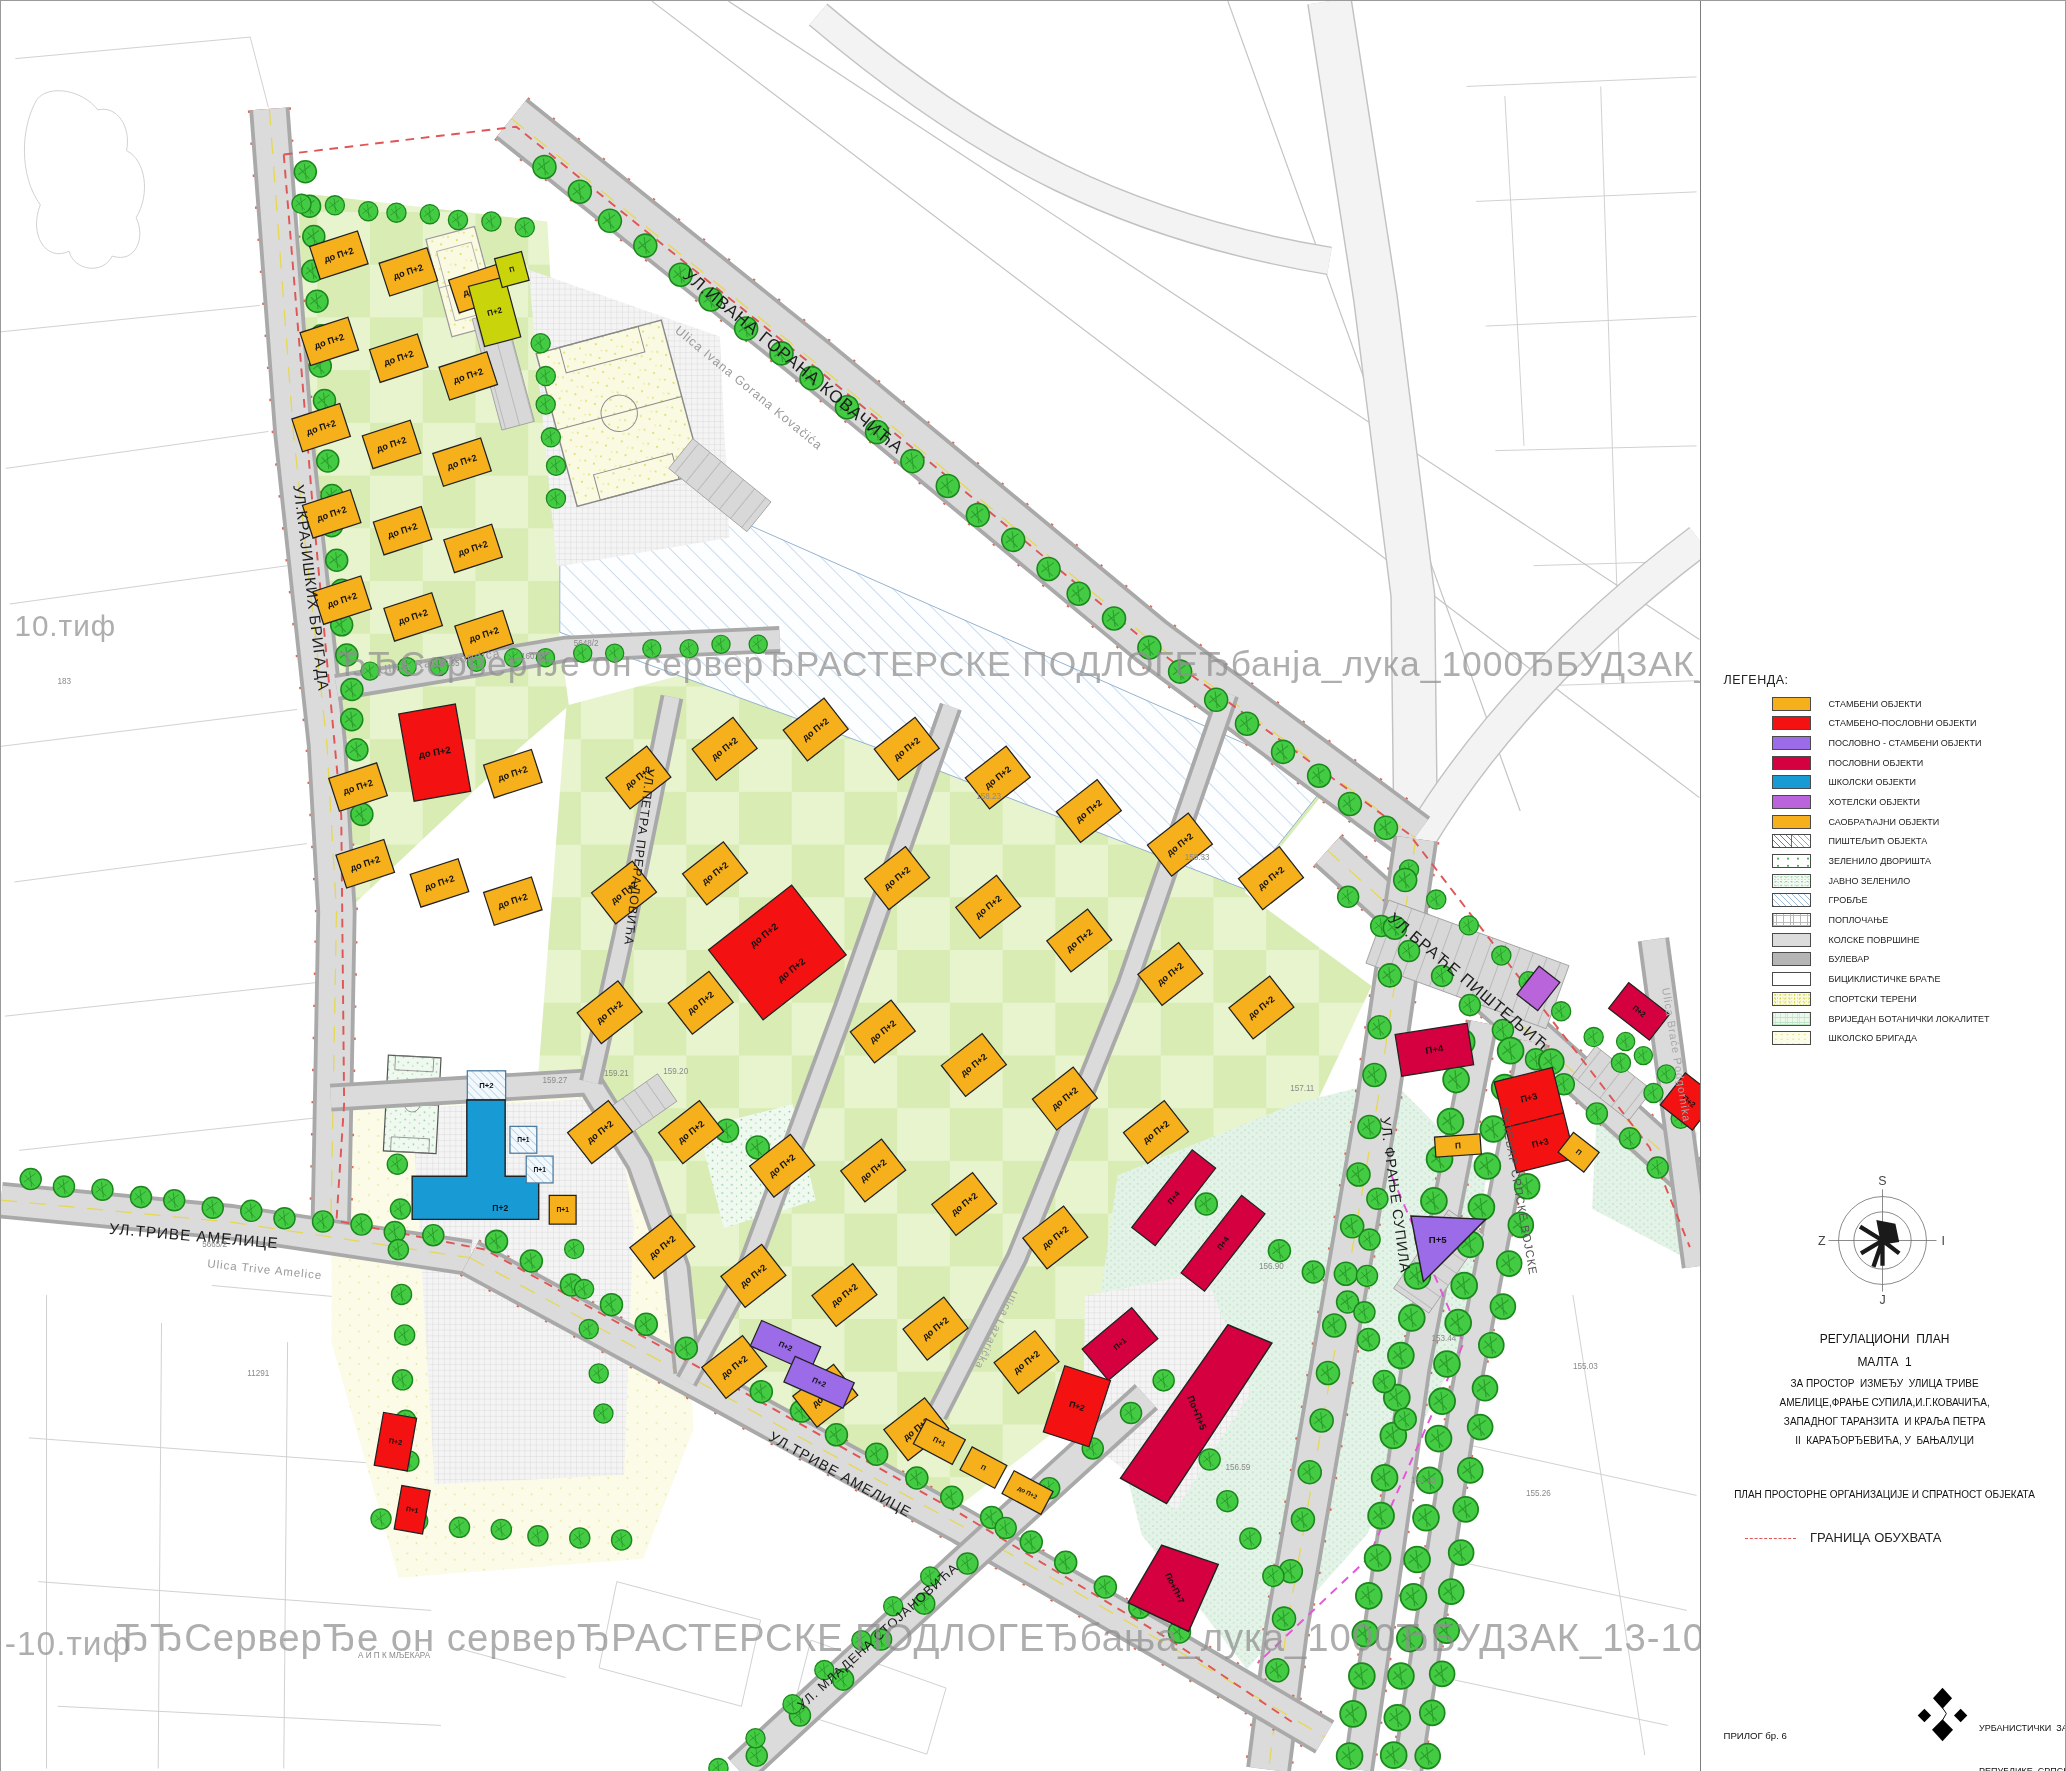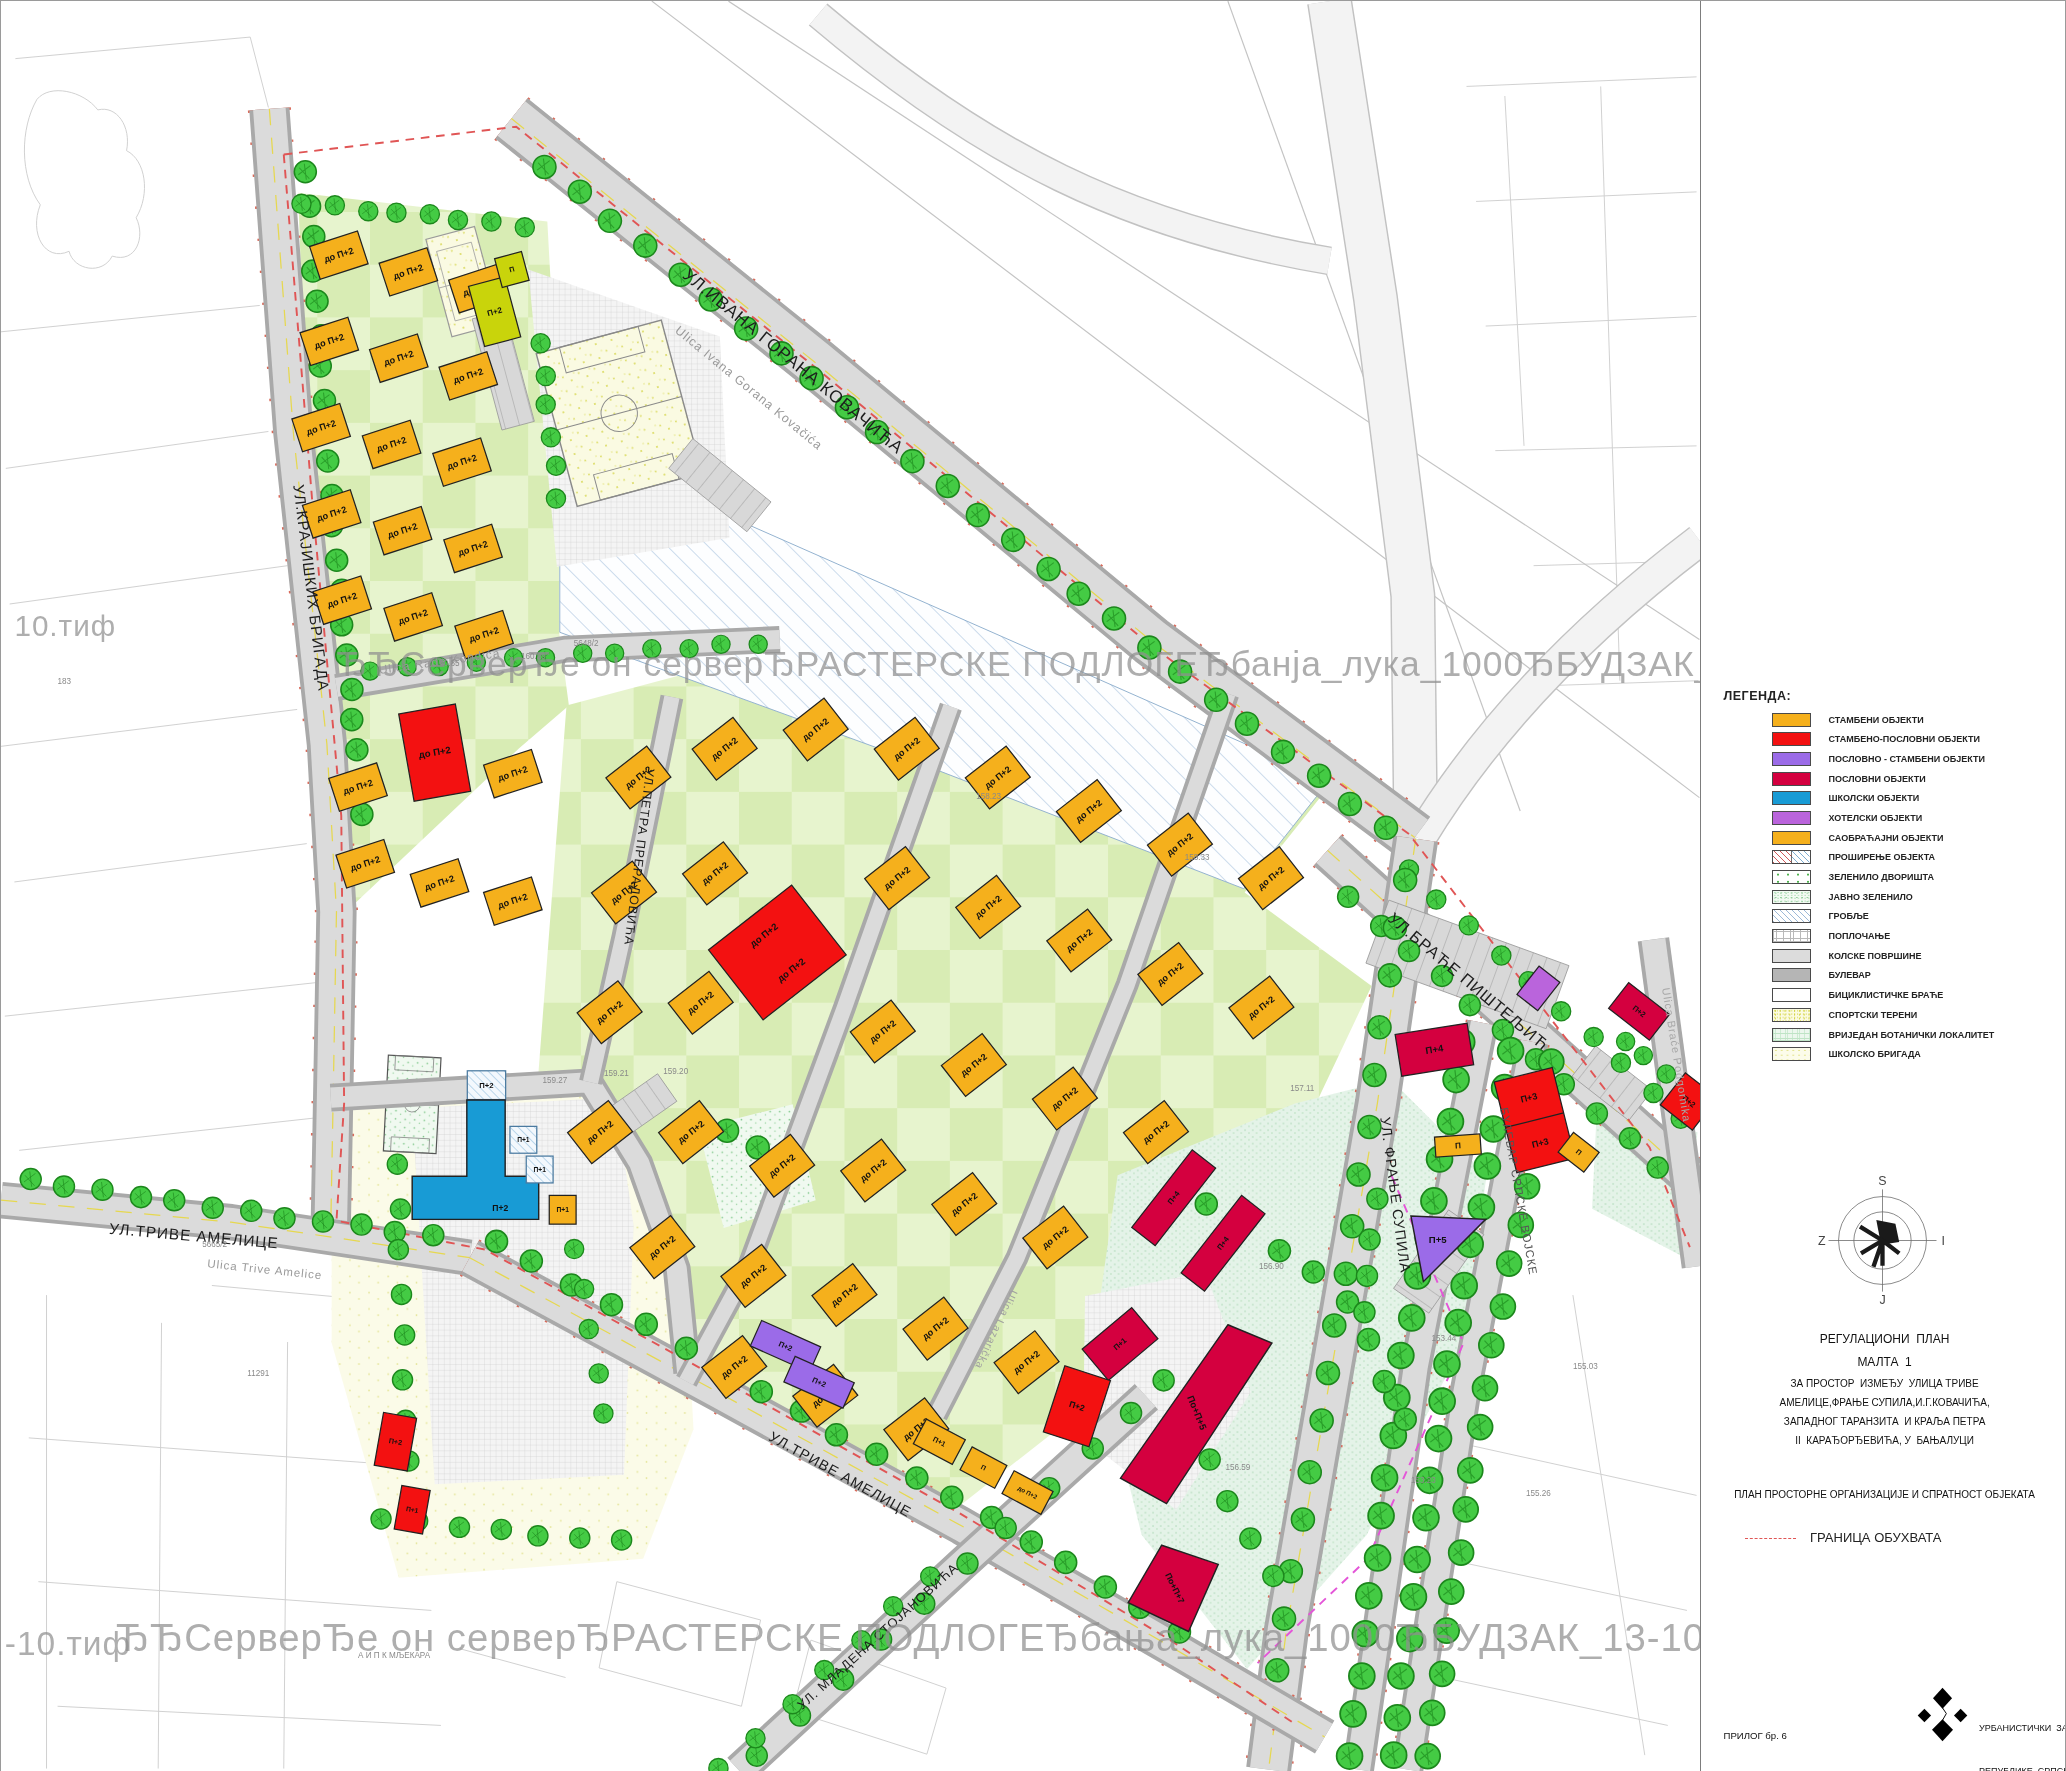--- a/index.html
+++ b/index.html
@@ -2,21 +2,21 @@
 <html style="font-size:7.7px"><head>
 <meta charset="utf-8">
 <style>
   html,body{margin:0;padding:0;background:#e8e8e8;}
   .sheet{position:relative;width:2066px;height:1772px;background:#ffffff;overflow:hidden;
          font-family:"Liberation Sans", sans-serif; border:1px solid #9a9a9a; box-sizing:border-box;}
   #map{position:absolute;left:0;top:0;width:2066px;height:1772px;}
   .rightcol{position:absolute;left:1699px;top:0;width:367px;height:1772px;background:#ffffff;
             border-left:1px solid #7d7d7d;box-sizing:border-box;}
   
-  .legend{position:absolute;left:22.5px;top:688px;width:326px;font-weight:bold;}
+  .legend{position:absolute;left:22.5px;top:672px;width:326px;}
   .legend-title{font-size:12.5px;color:#222;margin-bottom:6.7px;letter-spacing:0.5px;}
   .legend-row{display:flex;align-items:center;height:19.7px;padding-left:48px;}
   .sw{width:39px;height:14px;border:0.8px solid #4a4a4a;box-sizing:border-box;flex:0 0 auto;margin-right:18px;}
   .legend-label{font-size:9px;color:#222;white-space:pre;}
   .sw-hatch-rb{background:
       linear-gradient(#4a4a4a,#4a4a4a) 50% 0/0.8px 100% no-repeat,
       repeating-linear-gradient(45deg,rgba(205,70,70,.9) 0 1px,transparent 1px 4.3px) left/50% 100% no-repeat,
       repeating-linear-gradient(45deg,rgba(110,165,205,.9) 0 1px,transparent 1px 4.3px) right/50% 100% no-repeat,#fff;}
   .sw-dots-green{background-image:radial-gradient(#4db34d 0.8px,transparent 0.9px);background-size:10px 7.2px;background-color:#fff;}
   .sw-speckle-green{background-image:radial-gradient(#8fcc99 0.6px,transparent 0.7px),radial-gradient(#b7e0bd 0.5px,transparent 0.5px);
@@ -926,21 +926,21 @@
           <div class="legend-row">
             <div class="sw" style="background: rgb(186, 100, 220);"></div>
             <span class="legend-label">ХОТЕЛСКИ ОБЈЕКТИ</span>
           </div>
           <div class="legend-row">
             <div class="sw" style="background: rgb(245, 176, 28);"></div>
             <span class="legend-label">САОБРАЋАЈНИ ОБЈЕКТИ</span>
           </div>
           <div class="legend-row">
             <div class="sw sw-hatch-rb"></div>
-            <span class="legend-label">ПРОШИРЕЊЕ ОБЈЕКТА</span>
+            <span class="legend-label">ПИШТЕЉИЋ ОБЈЕКТА</span>
           </div>
           <div class="legend-row">
             <div class="sw sw-dots-green"></div>
             <span class="legend-label">ЗЕЛЕНИЛО ДВОРИШТА</span>
           </div>
           <div class="legend-row">
             <div class="sw sw-speckle-green"></div>
             <span class="legend-label">ЈАВНО ЗЕЛЕНИЛО</span>
           </div>
           <div class="legend-row">

